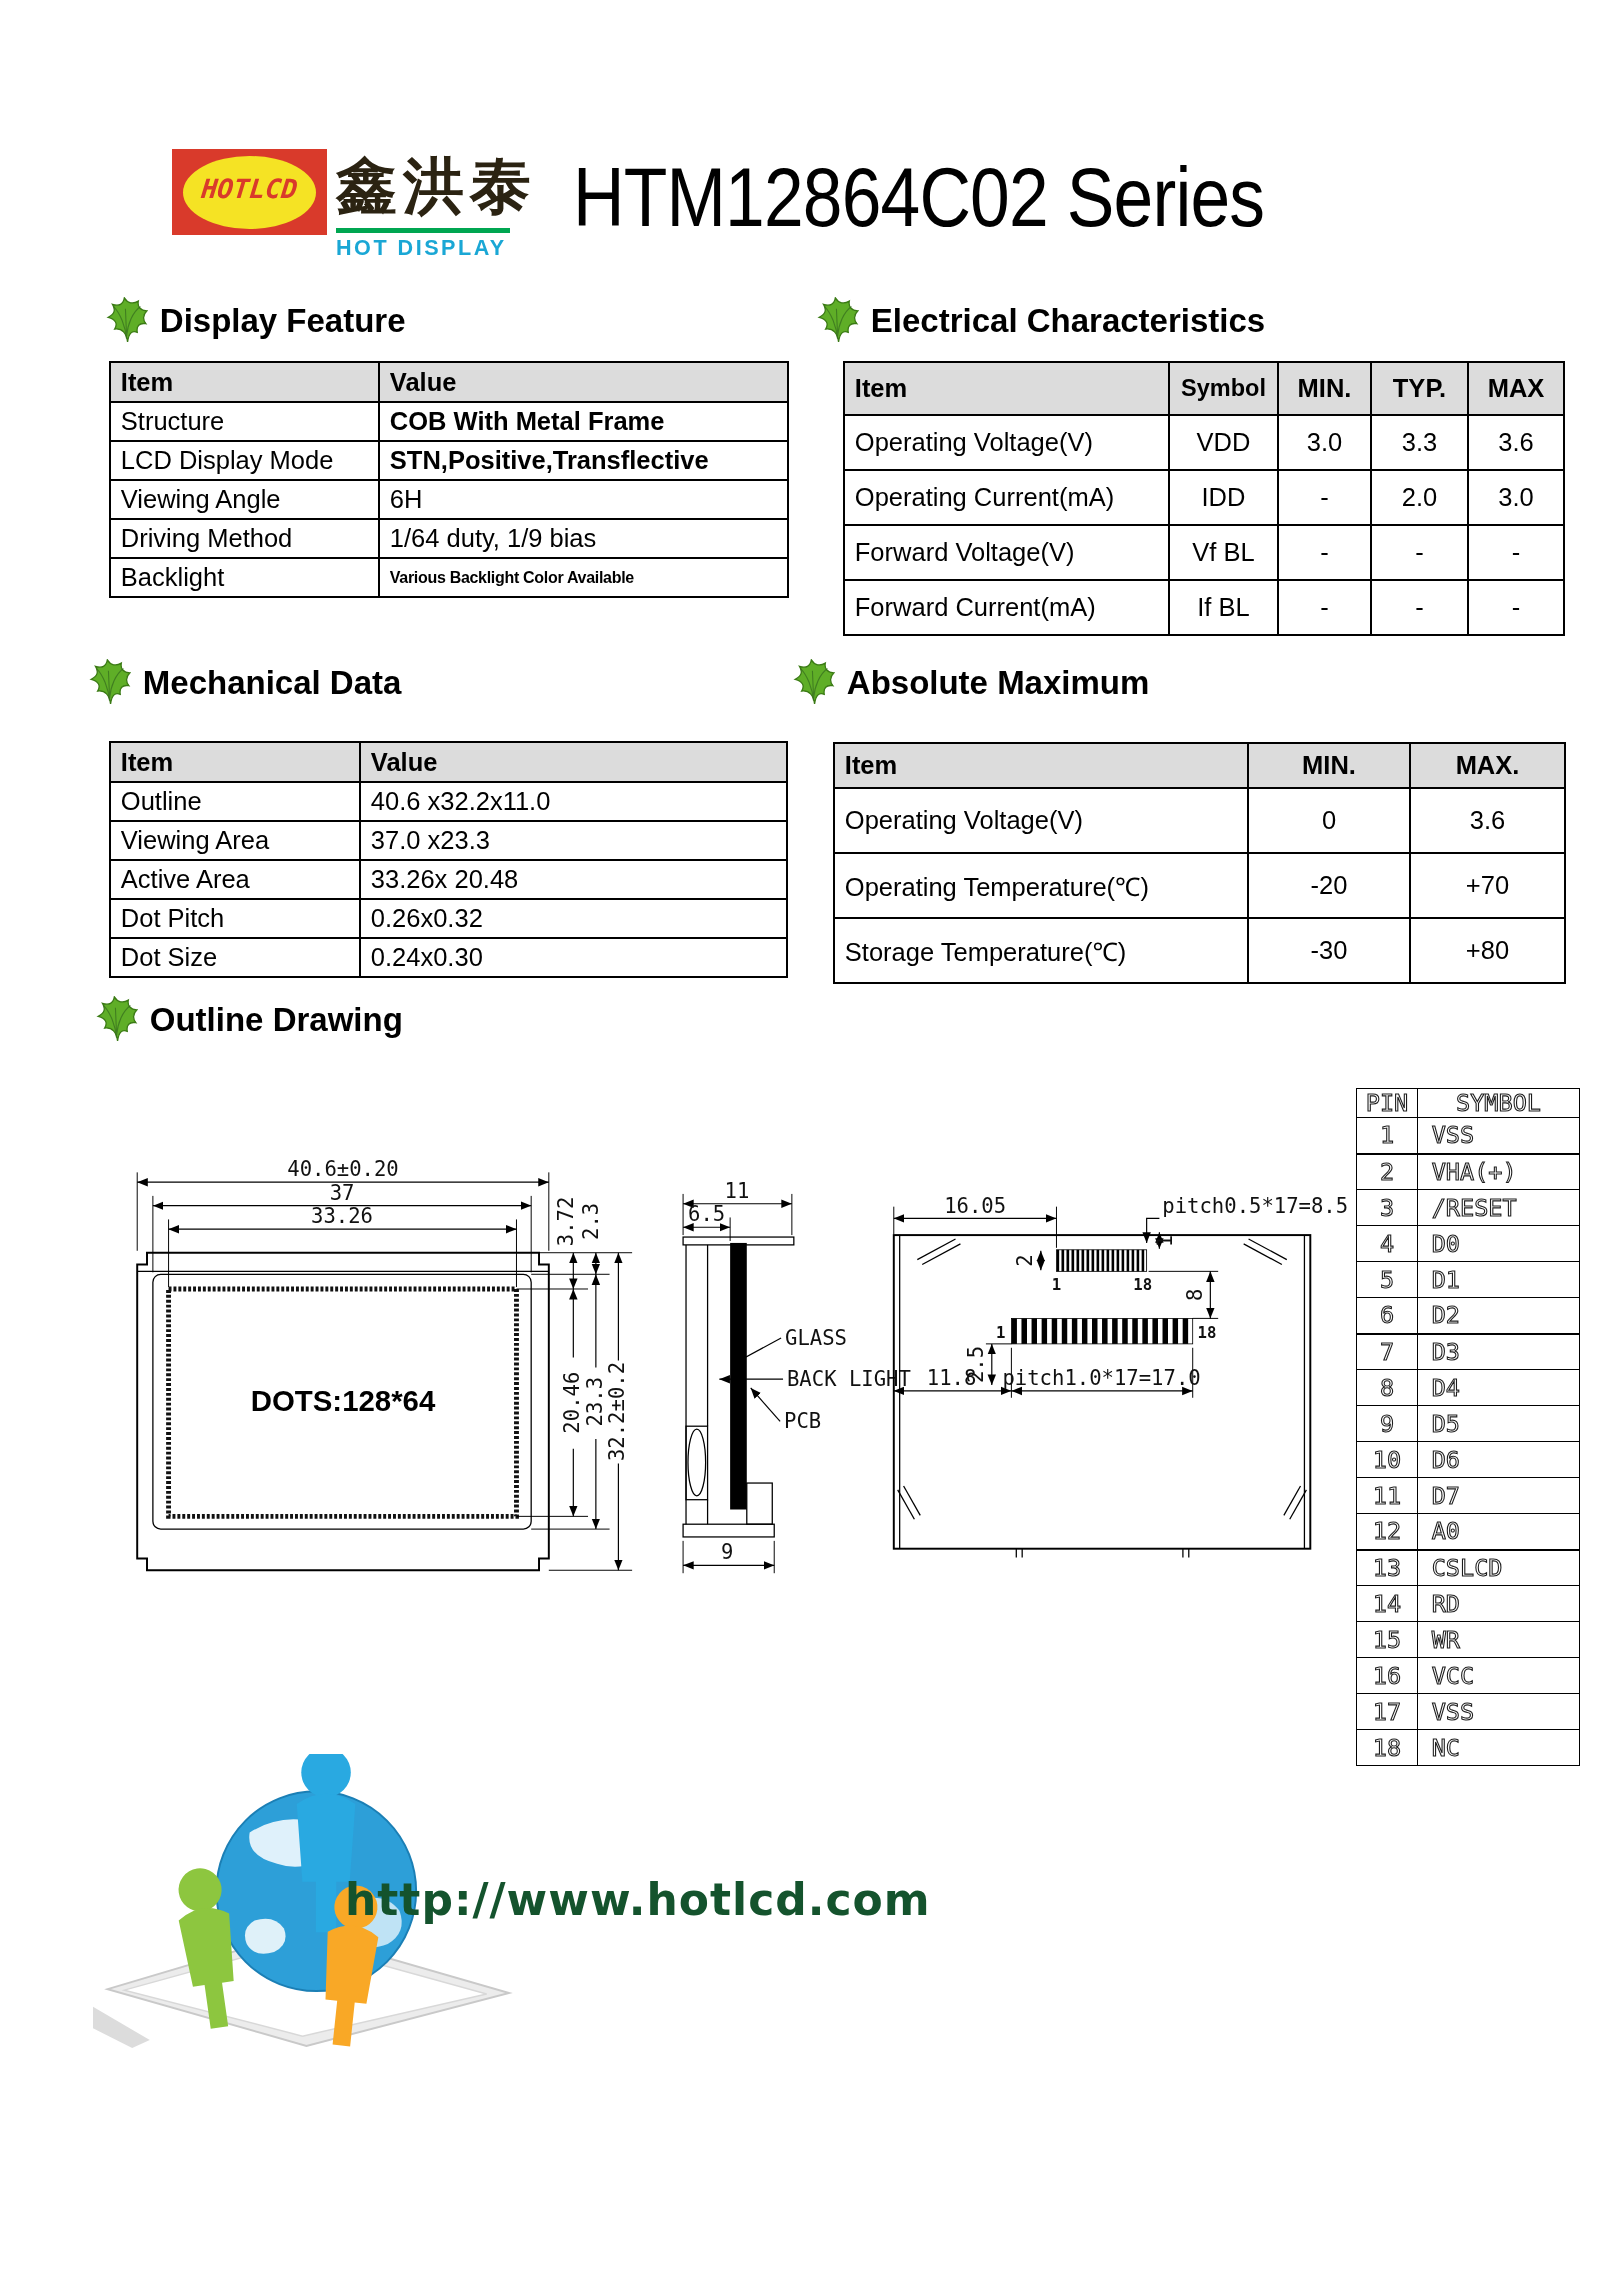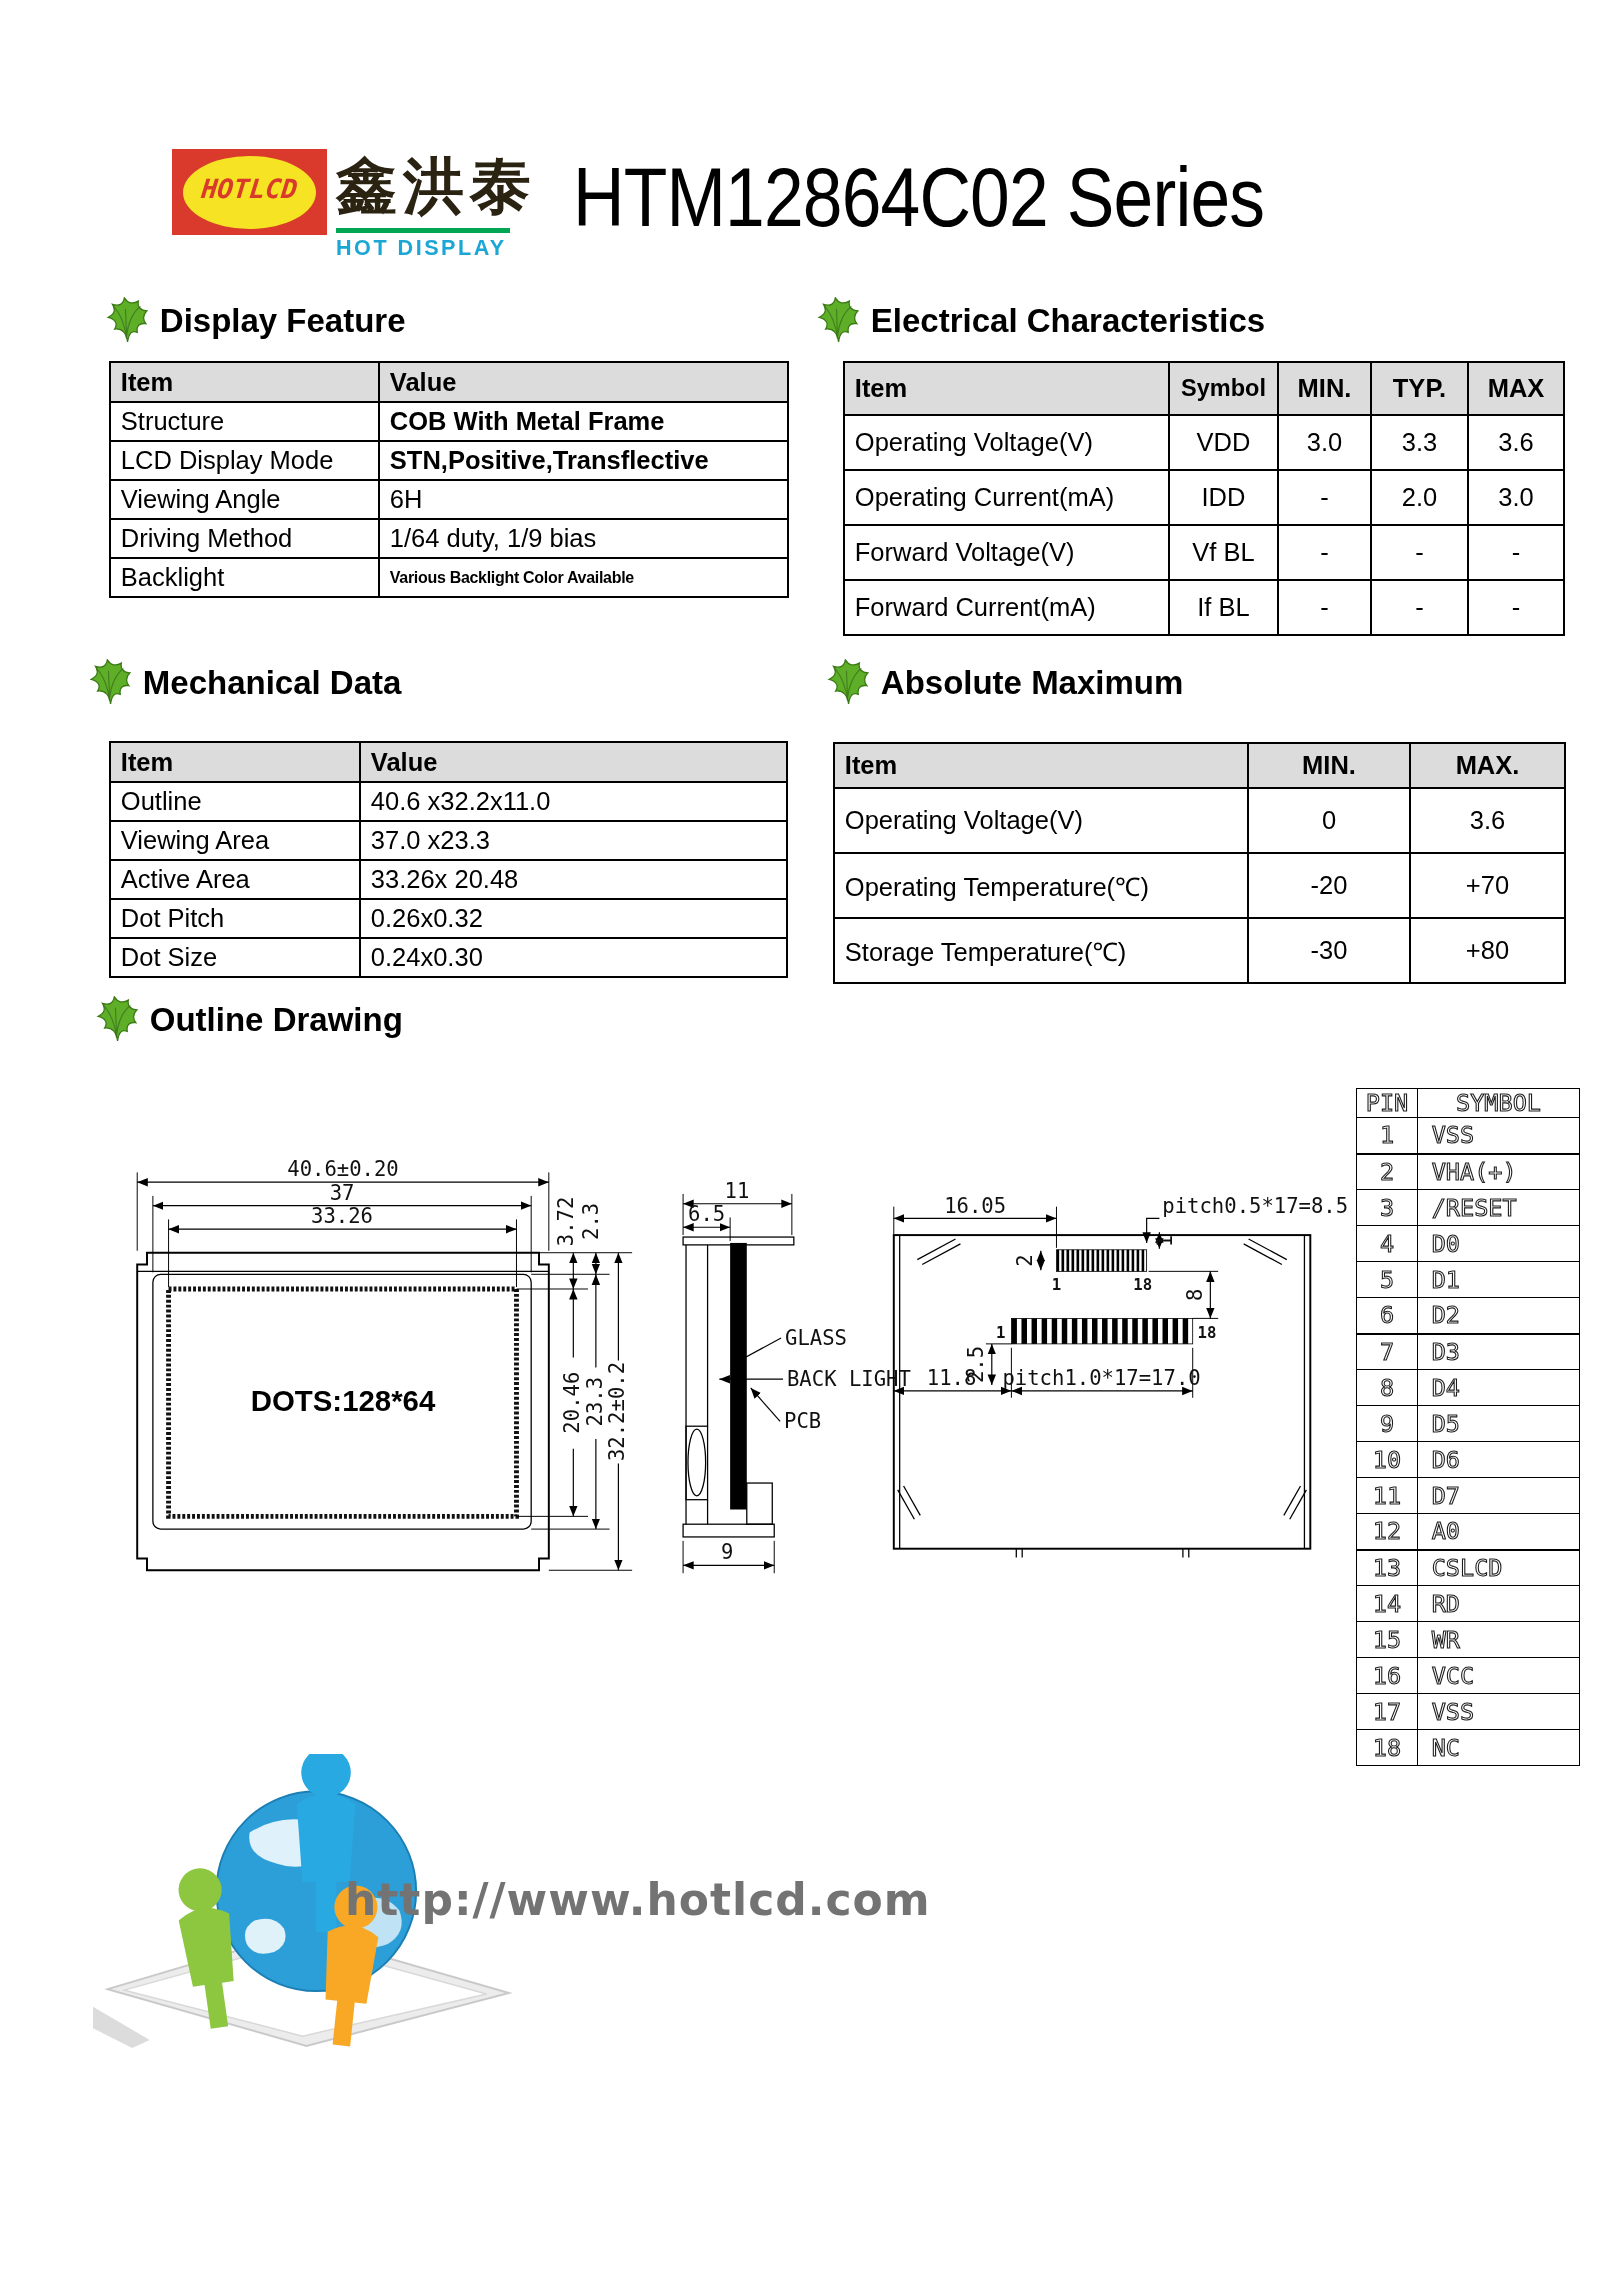--- a/index.html
+++ b/index.html
@@ -61,21 +61,21 @@
   .draw{fill:none;stroke:#000;stroke-width:2;}
   .thin{fill:none;stroke:#000;stroke-width:1.3;}
   .ext{stroke:#000;stroke-width:1;}
   .dim{stroke:#000;stroke-width:1.2;fill:none;}
   .dimtext{font-family:"DejaVu Sans Mono",monospace;font-size:21px;fill:#111;}
   .pintext{font-family:"DejaVu Sans Mono",monospace;font-size:16px;font-weight:700;fill:#111;}
   .dots-label{font-family:"Liberation Sans",sans-serif;font-size:30px;font-weight:700;fill:#000;}
 
   
   .footer-url{left:345px;top:1874px;font-size:44px;font-weight:700;letter-spacing:1px;
-      font-family:"DejaVu Sans",sans-serif;color:#737373;text-decoration:none;}
+      font-family:"DejaVu Sans",sans-serif;color:#14532d;text-decoration:none;}
 </style>
 </head>
 <body>
 
 <div class="page">
 
   <svg width="0" height="0" style="position:absolute" aria-hidden="true">
     <defs>
       <g id="leafshape">
         <path d="M21,41 C20,33 16,28 9,29 C12,24 10,20 3,18 C9,15 10,11 7,6 C13,8 17,6 18,0 C21,5 26,6 31,3 C30,8 33,12 39,12 C35,16 35,20 38,24 C32,23 29,26 30,32 C25,30 22,33 21,41 Z" fill="#5fae27" stroke="#3a7a14" stroke-width="1.2"></path>
@@ -119,21 +119,21 @@
         <use href="#leafshape"></use>
       </svg>
     <h2>Electrical Characteristics</h2>
   </div>
   <div class="sec" style="left:88px;top:659px;text-align:right;">
     <svg class="leaf" viewBox="0 0 40 42">
         <use href="#leafshape"></use>
       </svg>
     <h2>Mechanical Data</h2>
   </div>
-  <div class="sec" style="left:826px;top:659px;">
+  <div class="sec" style="left:792px;top:659px;">
     <svg class="leaf" viewBox="0 0 40 42">
         <use href="#leafshape"></use>
       </svg>
     <h2>Absolute Maximum</h2>
   </div>
   <div class="sec" style="left:95px;top:996px;">
     <svg class="leaf" viewBox="0 0 40 42">
         <use href="#leafshape"></use>
       </svg>
     <h2>Outline Drawing</h2>

